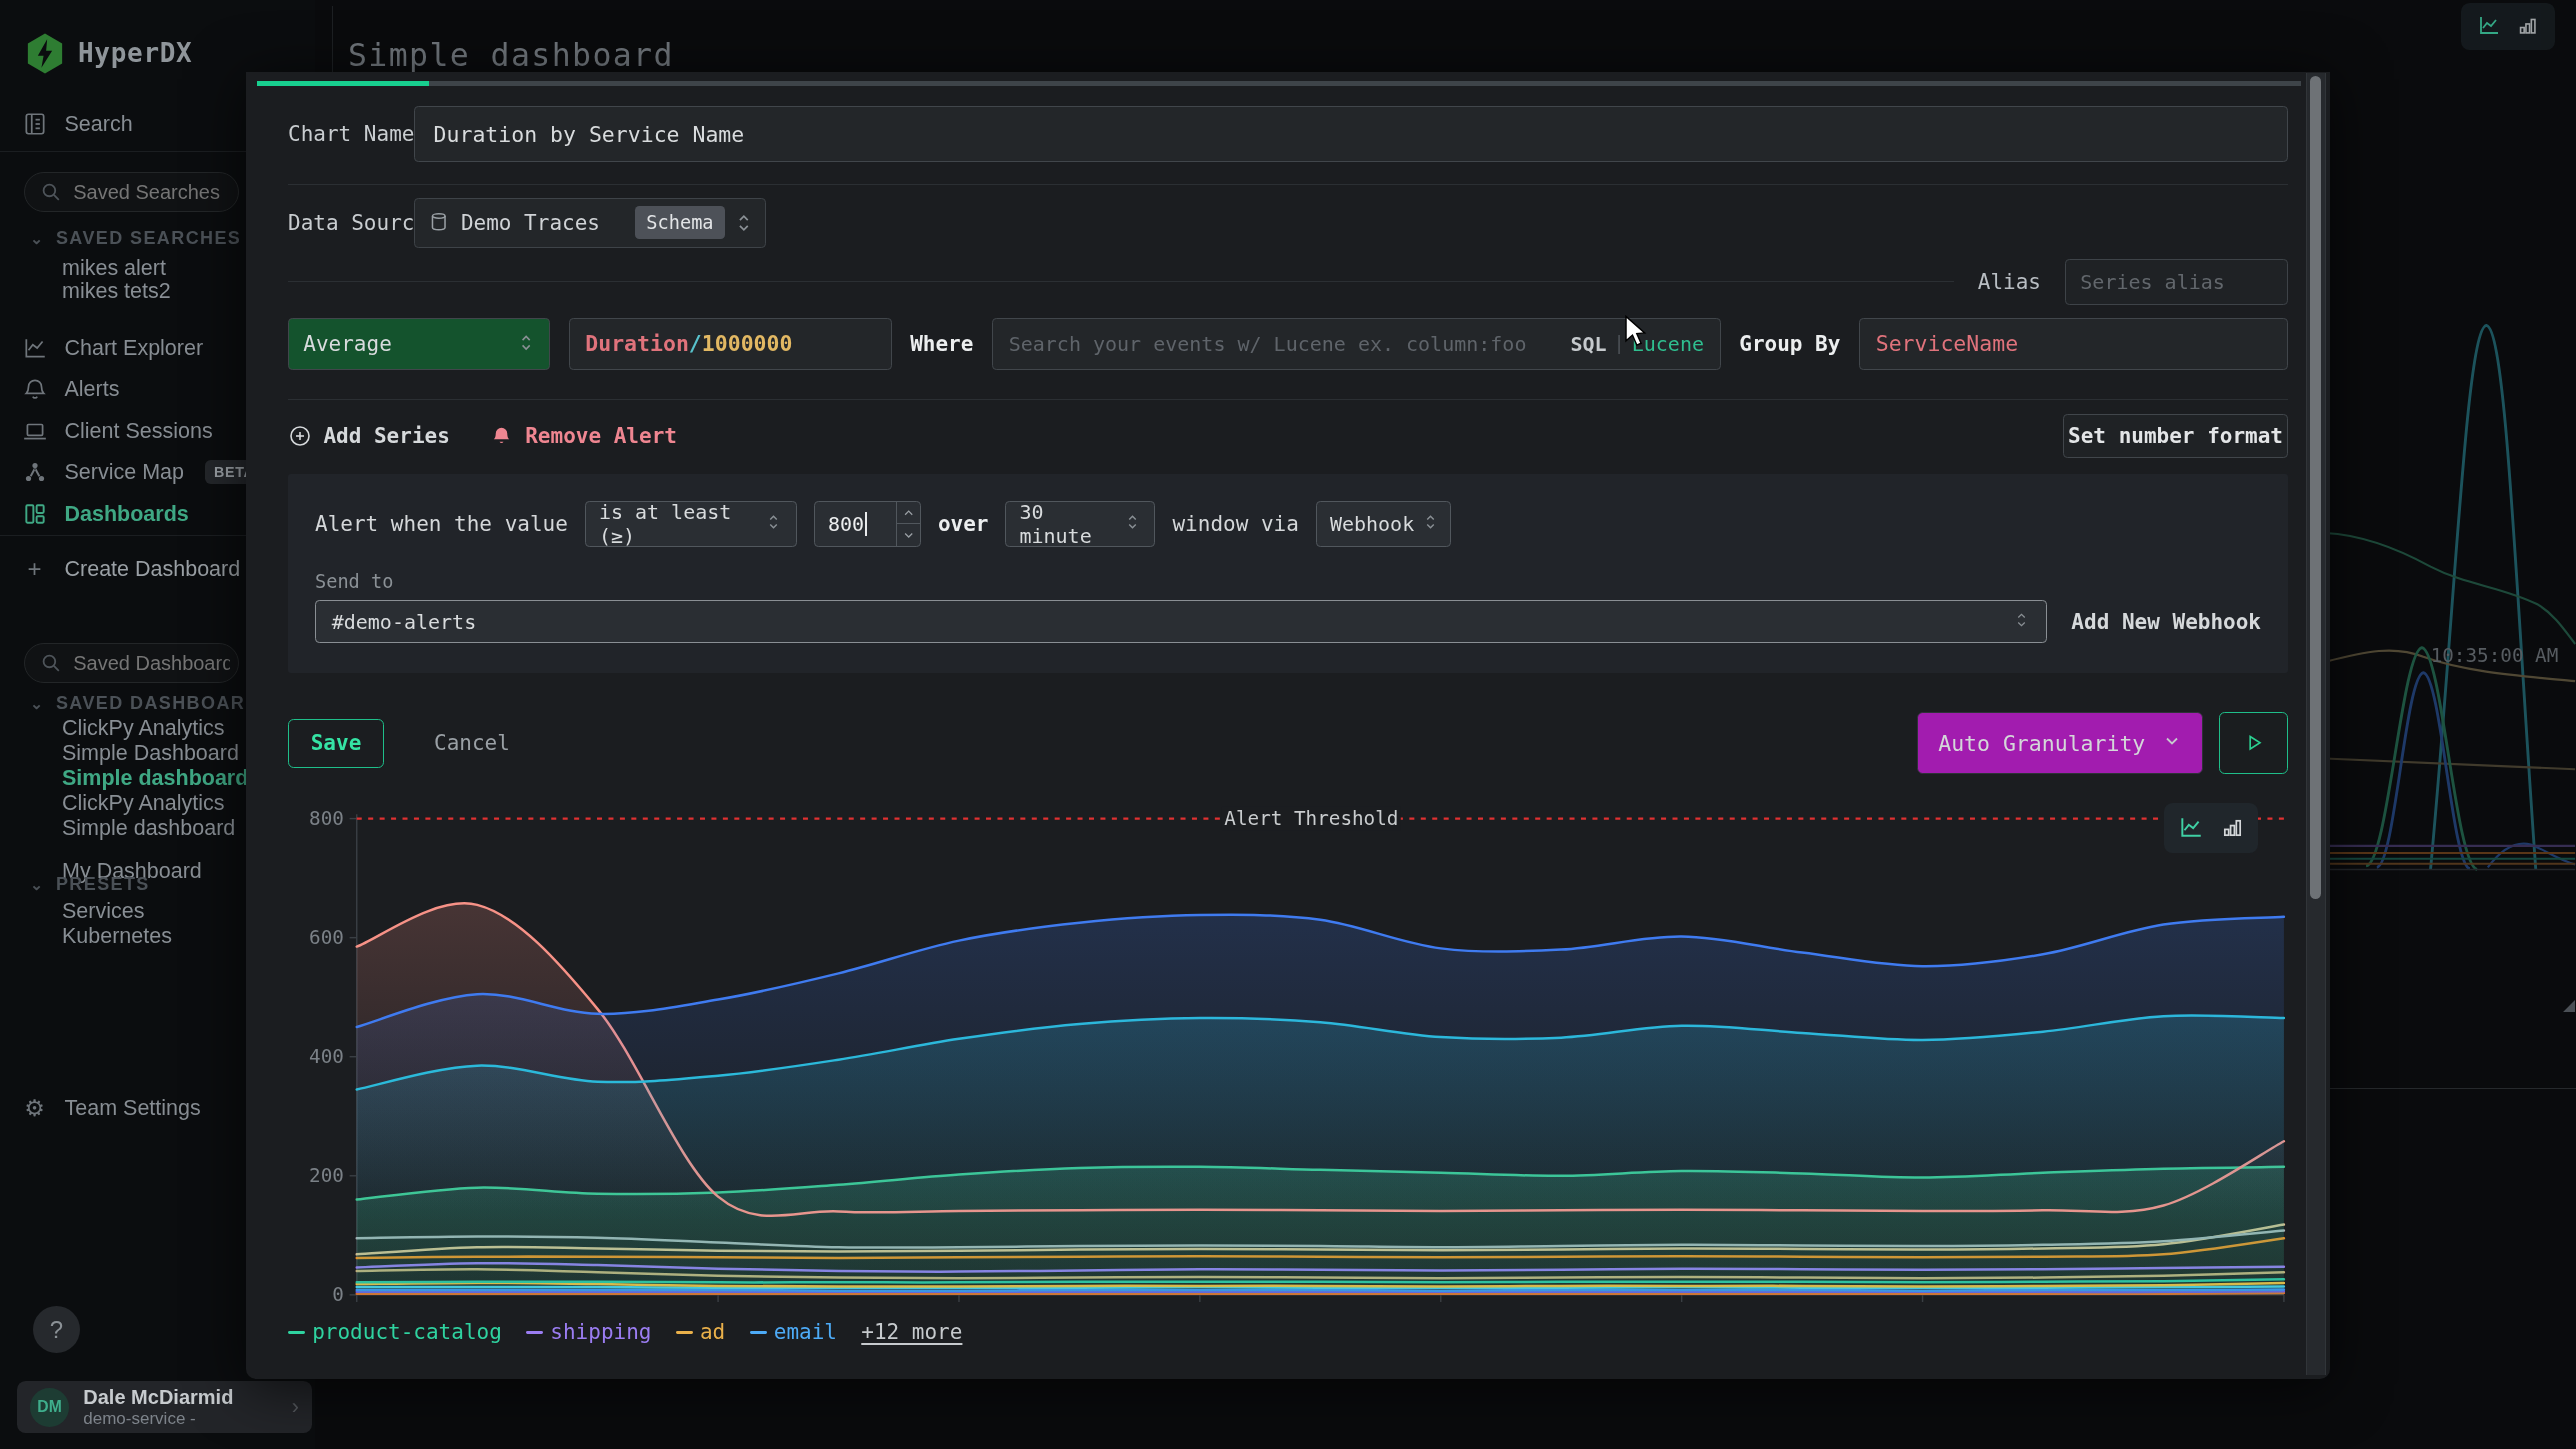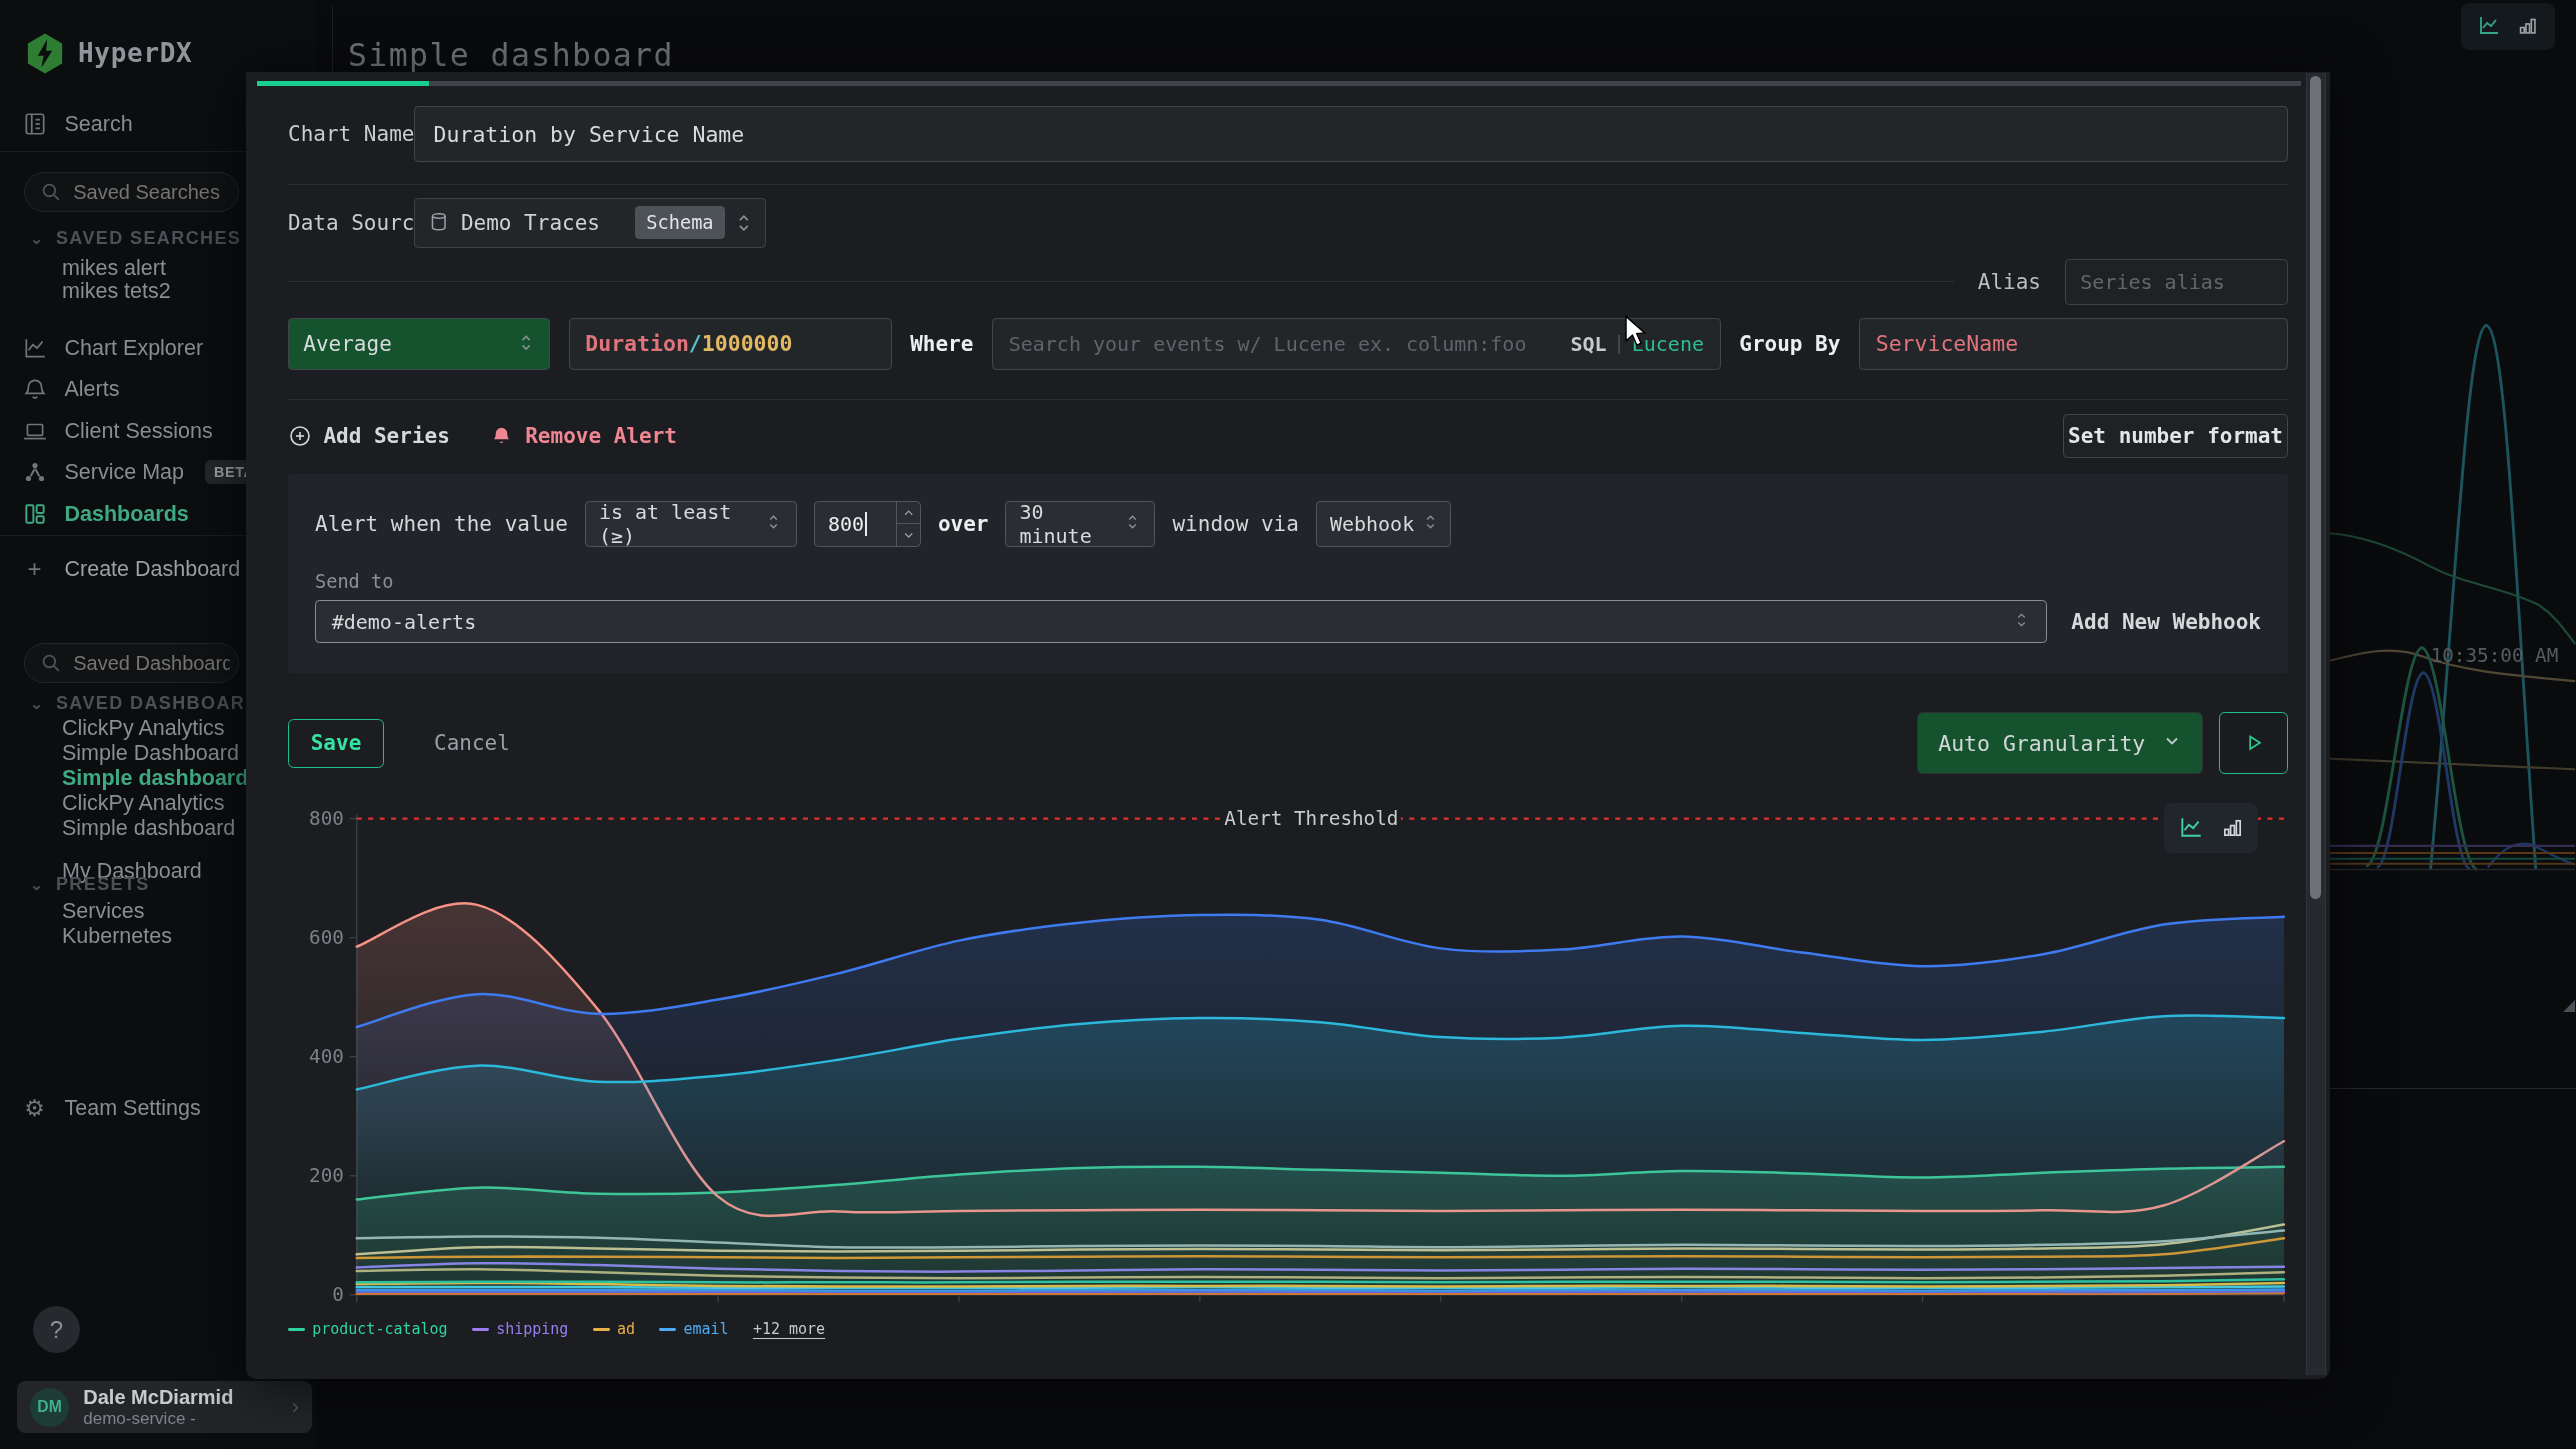--- a/index.html
+++ b/index.html
@@ -143,31 +143,31 @@
   .send-select { flex:1; height:43px; background:#2a2e33; border:1.4px solid #8a8f94; border-radius:4.3px;
     display:flex; align-items:center; padding:0 15.7px; gap:10px; }
   .send-select .stext { flex:1; color:#d8dbdd; font-family:"DejaVu Sans Mono", monospace; font-size:20px; }
   .add-webhook { color:#d6d9db; font-family:"DejaVu Sans Mono", monospace; font-size:21px; font-weight:bold; white-space:nowrap; }
 
   .save-row { display:flex; align-items:center; margin-top:39px; }
   .save-btn { width:96px; height:49px; border:1.4px solid #1fbf8a; border-radius:5.7px; background:transparent;
     color:#35e3a4; font-family:"DejaVu Sans Mono", monospace; font-size:21px; font-weight:bold;
     display:flex; align-items:center; justify-content:center; }
   .cancel-btn { margin-left:50px; color:#9aa0a5; font-family:"DejaVu Sans Mono", monospace; font-size:21px; }
-  .gran-box { height:62px; border:1.4px solid #2e3237; border-radius:5.7px; background:#14532d;
+  .gran-box { height:62px; border:1.4px solid #2e3237; border-radius:5.7px; background:#a21caf;
     display:flex; align-items:center; gap:17px; padding:0 20px; color:#d4d7d9;
     font-family:"DejaVu Sans Mono", monospace; font-size:21.5px; }
   .play-btn { width:69px; height:62px; border:1.4px solid #1fbf8a; border-radius:5.7px; background:#1a1d1f;
     display:flex; align-items:center; justify-content:center; margin-left:15.7px; }
 
   .chart-wrap { position:relative; margin-top:26px; height:512px; }
   .chart-toggle { position:absolute; right:30px; top:2.9px; width:94px; height:50px; background:#20262b;
     border-radius:8.6px; display:flex; align-items:center; justify-content:center; gap:17px; }
   .legend { display:flex; align-items:center; gap:10px; margin-top:5.7px;
-    font-family:"DejaVu Sans Mono", monospace; font-size:15px; }
+    font-family:"DejaVu Sans Mono", monospace; font-size:21px; }
   .legend .litem { display:flex; align-items:center; gap:7.2px; margin-right:14.3px; }
   .legend .dash { width:17px; height:2.9px; border-radius:1.4px; }
   .legend .lmore { color:#c6cacd; text-decoration:underline; text-underline-offset:4.3px; }
 
   .cursor-arrow { position:absolute; left:1623px; top:315px; z-index:5; }
 </style>
 </head>
 <body>
 
 <div class="sidebar">

